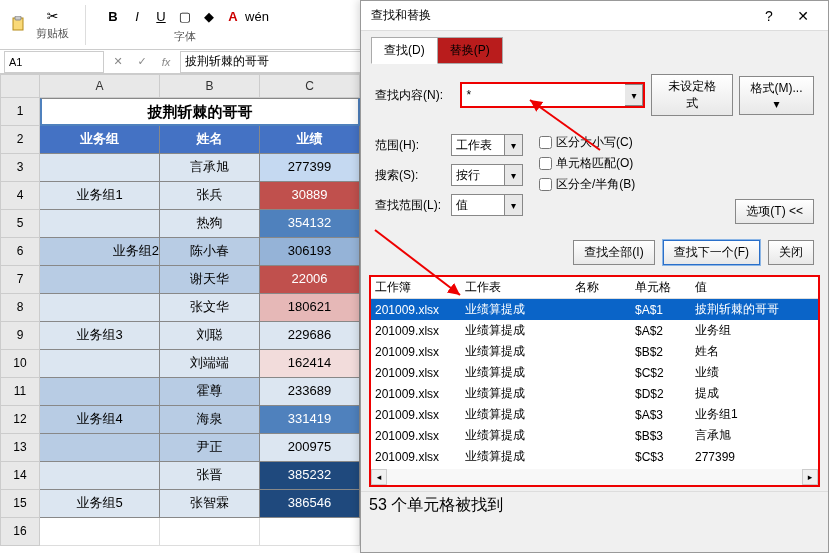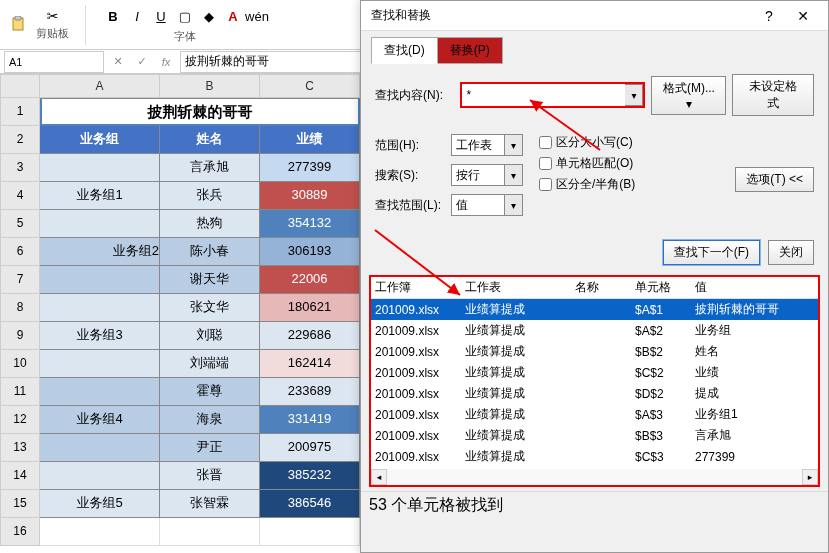--- a/index.html
+++ b/index.html
@@ -242,22 +242,22 @@
     <div class="tab active"><span>查找(D)</span></div>
     <div class="tab"><span>替换(P)</span></div>
   </div>
   <div class="tab-body">
     <div class="form-row">
       <span class="form-label">查找内容(N):</span>
       <div class="combo red-box" style="flex:0 0 160px;">
         <input class="form-input" style="flex: 1 1 0%; border: none;" value="*">
         <div class="combo-btn">▾</div>
       </div>
+      <button class="btn">未设定格式</button>
       <button class="btn btn-wide"><span>格式(M)...</span> ▾</button>
-      <button class="btn">未设定格式</button>
     </div>
     <div style="height:10px;"></div>
     <div style="display:flex;gap:16px;">
       <div>
         <div class="form-row">
           <span class="form-label" style="width:70px;">范围(H):</span>
           <div class="combo" style="width:72px;">
             <div class="form-input" style="flex:1;line-height:20px;">工作表</div>
             <div class="combo-btn">▾</div>
           </div>
@@ -284,26 +284,27 @@
           </div>
         <div class="chk-row">
             <input type="checkbox" class="chk" style="">
             <span>单元格匹配(O)</span>
           </div>
         <div class="chk-row">
             <input type="checkbox" class="chk" style="">
             <span>区分全/半角(B)</span>
           </div>
       </div>
-      <div style="flex:1;display:flex;align-items:center;justify-content:flex-end;">
+      <div style="flex:1;display:flex;align-items:flex-end;justify-content:flex-end;">
         <button class="btn">选项(T) &lt;&lt;</button>
       </div>
     </div>
   </div>
   <div class="btn-row">
+    <button class="btn">查找全部(I)</button>
     <button class="btn" style="border:1px solid #2a6fc9;outline:1px solid #8cb6e6;">查找下一个(F)</button>
     <button class="btn">关闭</button>
   </div>
   <div class="result-area red-box">
     <div class="result-head">
       <div class="rc-1">工作簿</div>
       <div class="rc-2">工作表</div>
       <div class="rc-3">名称</div>
       <div class="rc-4">单元格</div>
       <div class="rc-5">值</div>

